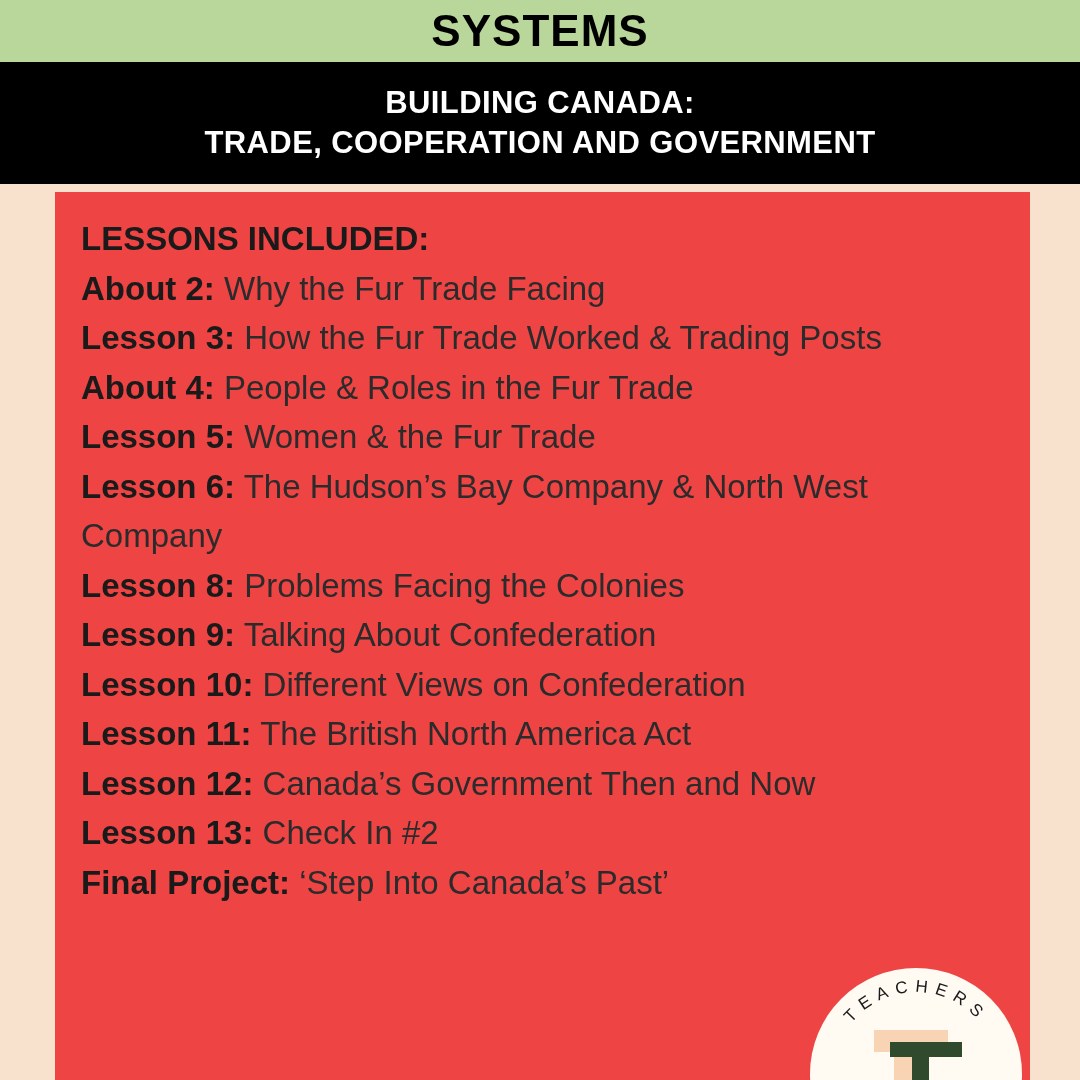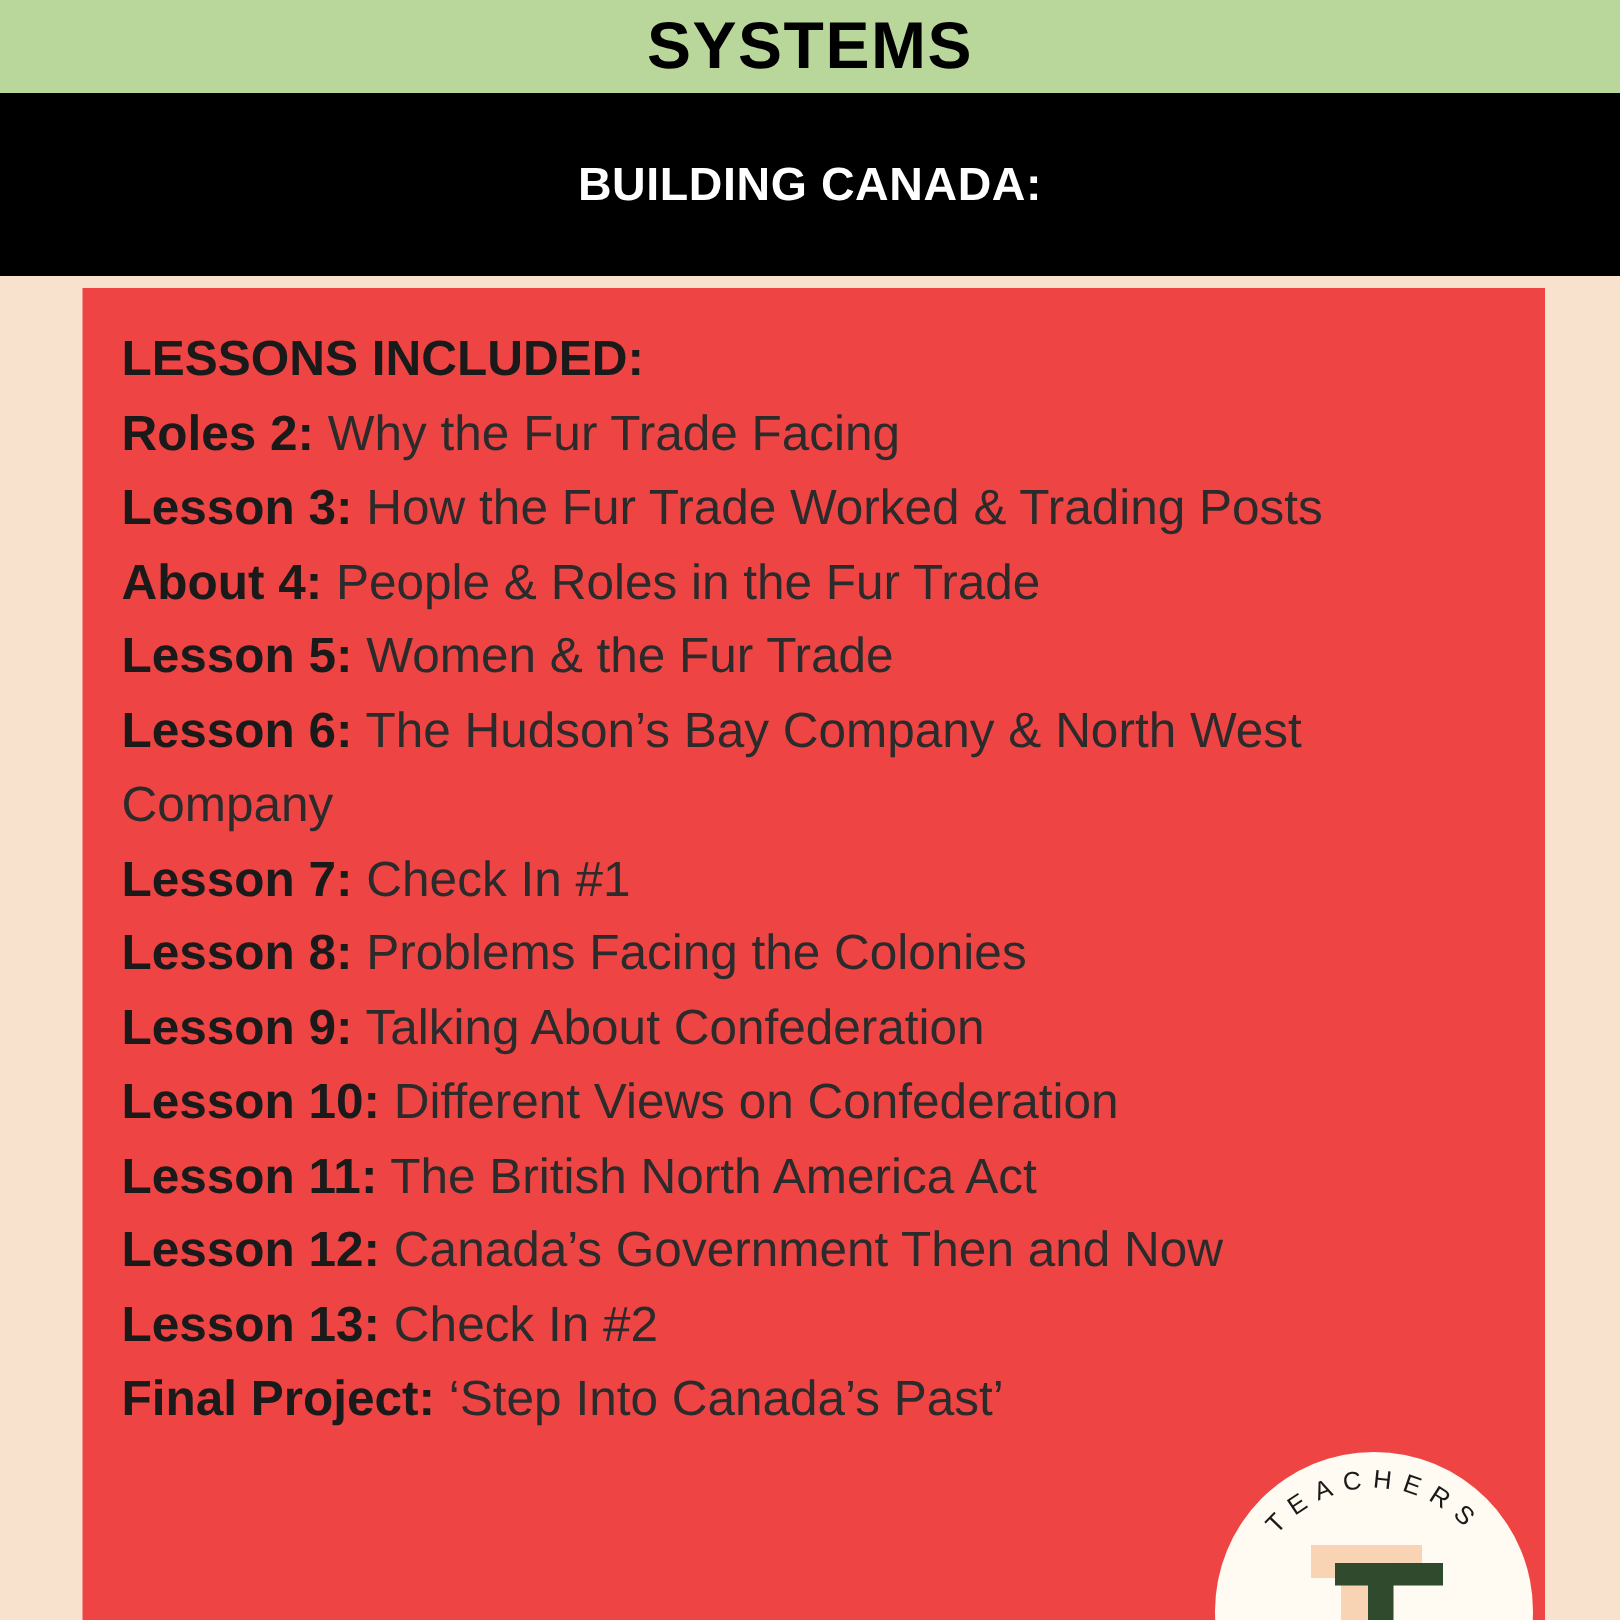--- a/index.html
+++ b/index.html
@@ -143,31 +143,31 @@
 <body>
 
 <div class="page">
 
   <div class="banner-top">
     <div class="banner-top-text">SYSTEMS</div>
   </div>
 
   <div class="banner-black">
     <div class="banner-black-line">BUILDING CANADA:</div>
+    <div class="banner-black-line">TRADE, COOPERATION AND GOVERNMENT</div>
   </div>
 
   <div class="content-card">
     <div class="lessons-heading">LESSONS INCLUDED:</div>
     <div id="lesson-list">
-        <div class="lesson-line"><span class="lbl">Roles 2:</span> <span>Why the Fur Trade Facing</span></div>
+        <div class="lesson-line"><span class="lbl">About 2:</span> <span>Why the Fur Trade Facing</span></div>
         <div class="lesson-line"><span class="lbl">Lesson 3:</span> <span>How the Fur Trade Worked &amp; Trading Posts</span></div>
         <div class="lesson-line"><span class="lbl">About 4:</span> <span>People &amp; Roles in the Fur Trade</span></div>
         <div class="lesson-line"><span class="lbl">Lesson 5:</span> <span>Women &amp; the Fur Trade</span></div>
         <div class="lesson-line"><span class="lbl">Lesson 6:</span> <span>The Hudson’s Bay Company &amp; North West Company</span></div>
-        <div class="lesson-line"><span class="lbl">Lesson 7:</span> <span>Check In #1</span></div>
         <div class="lesson-line"><span class="lbl">Lesson 8:</span> <span>Problems Facing the Colonies</span></div>
         <div class="lesson-line"><span class="lbl">Lesson 9:</span> <span>Talking About Confederation</span></div>
         <div class="lesson-line"><span class="lbl">Lesson 10:</span> <span>Different Views on Confederation</span></div>
         <div class="lesson-line"><span class="lbl">Lesson 11:</span> <span>The British North America Act</span></div>
         <div class="lesson-line"><span class="lbl">Lesson 12:</span> <span>Canada’s Government Then and Now</span></div>
         <div class="lesson-line"><span class="lbl">Lesson 13:</span> <span>Check In #2</span></div>
         <div class="lesson-line"><span class="lbl">Final Project:</span> <span>‘Step Into Canada’s Past’</span></div>
       </div>
 
     <div class="logo">

